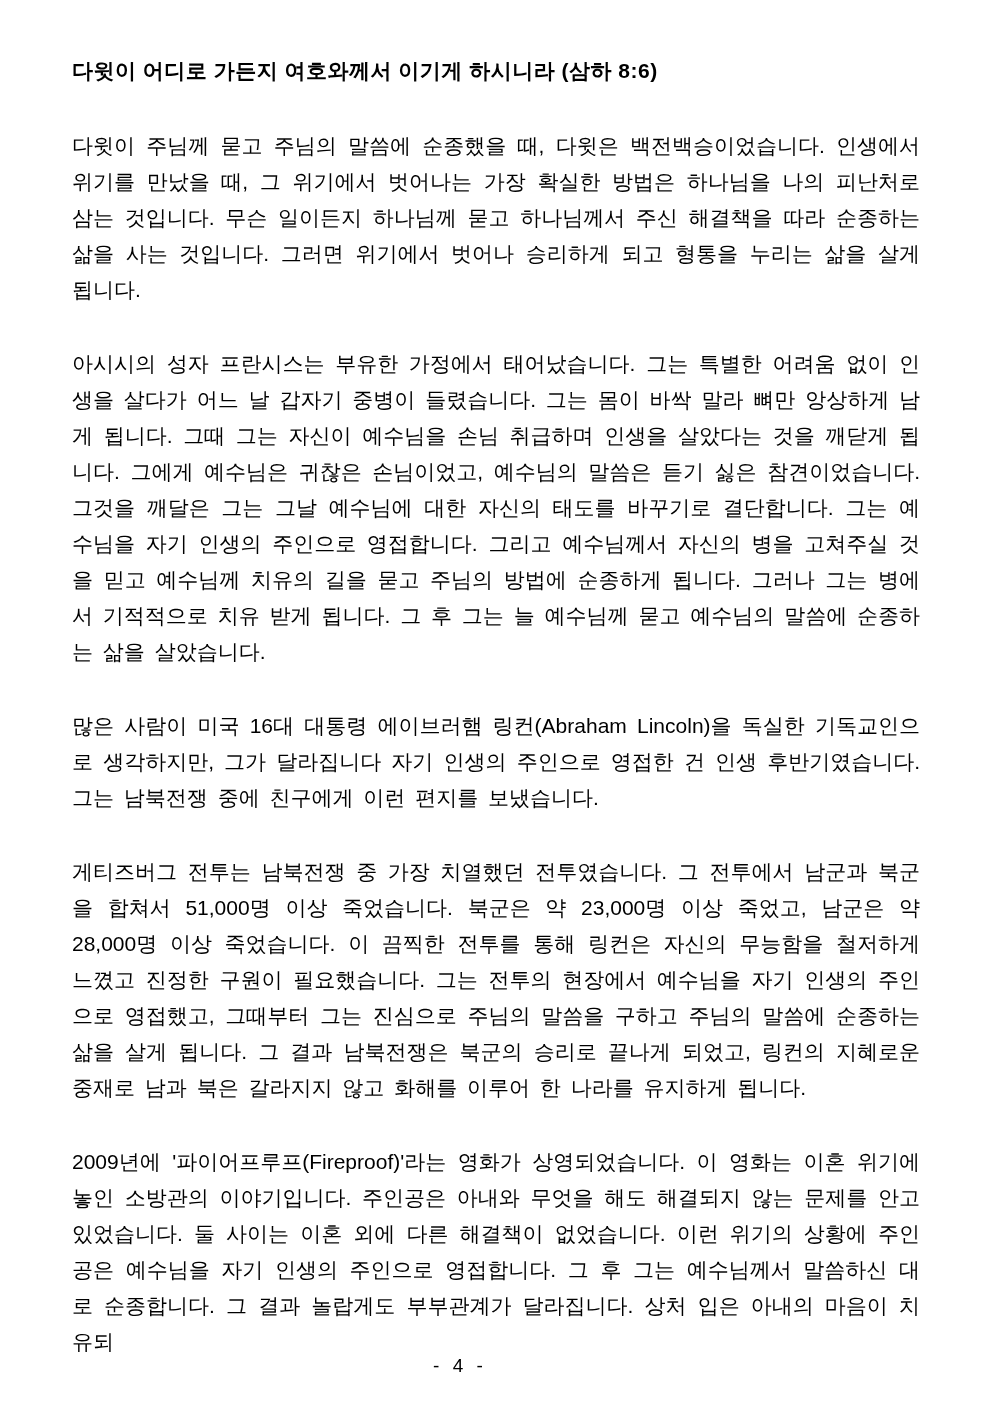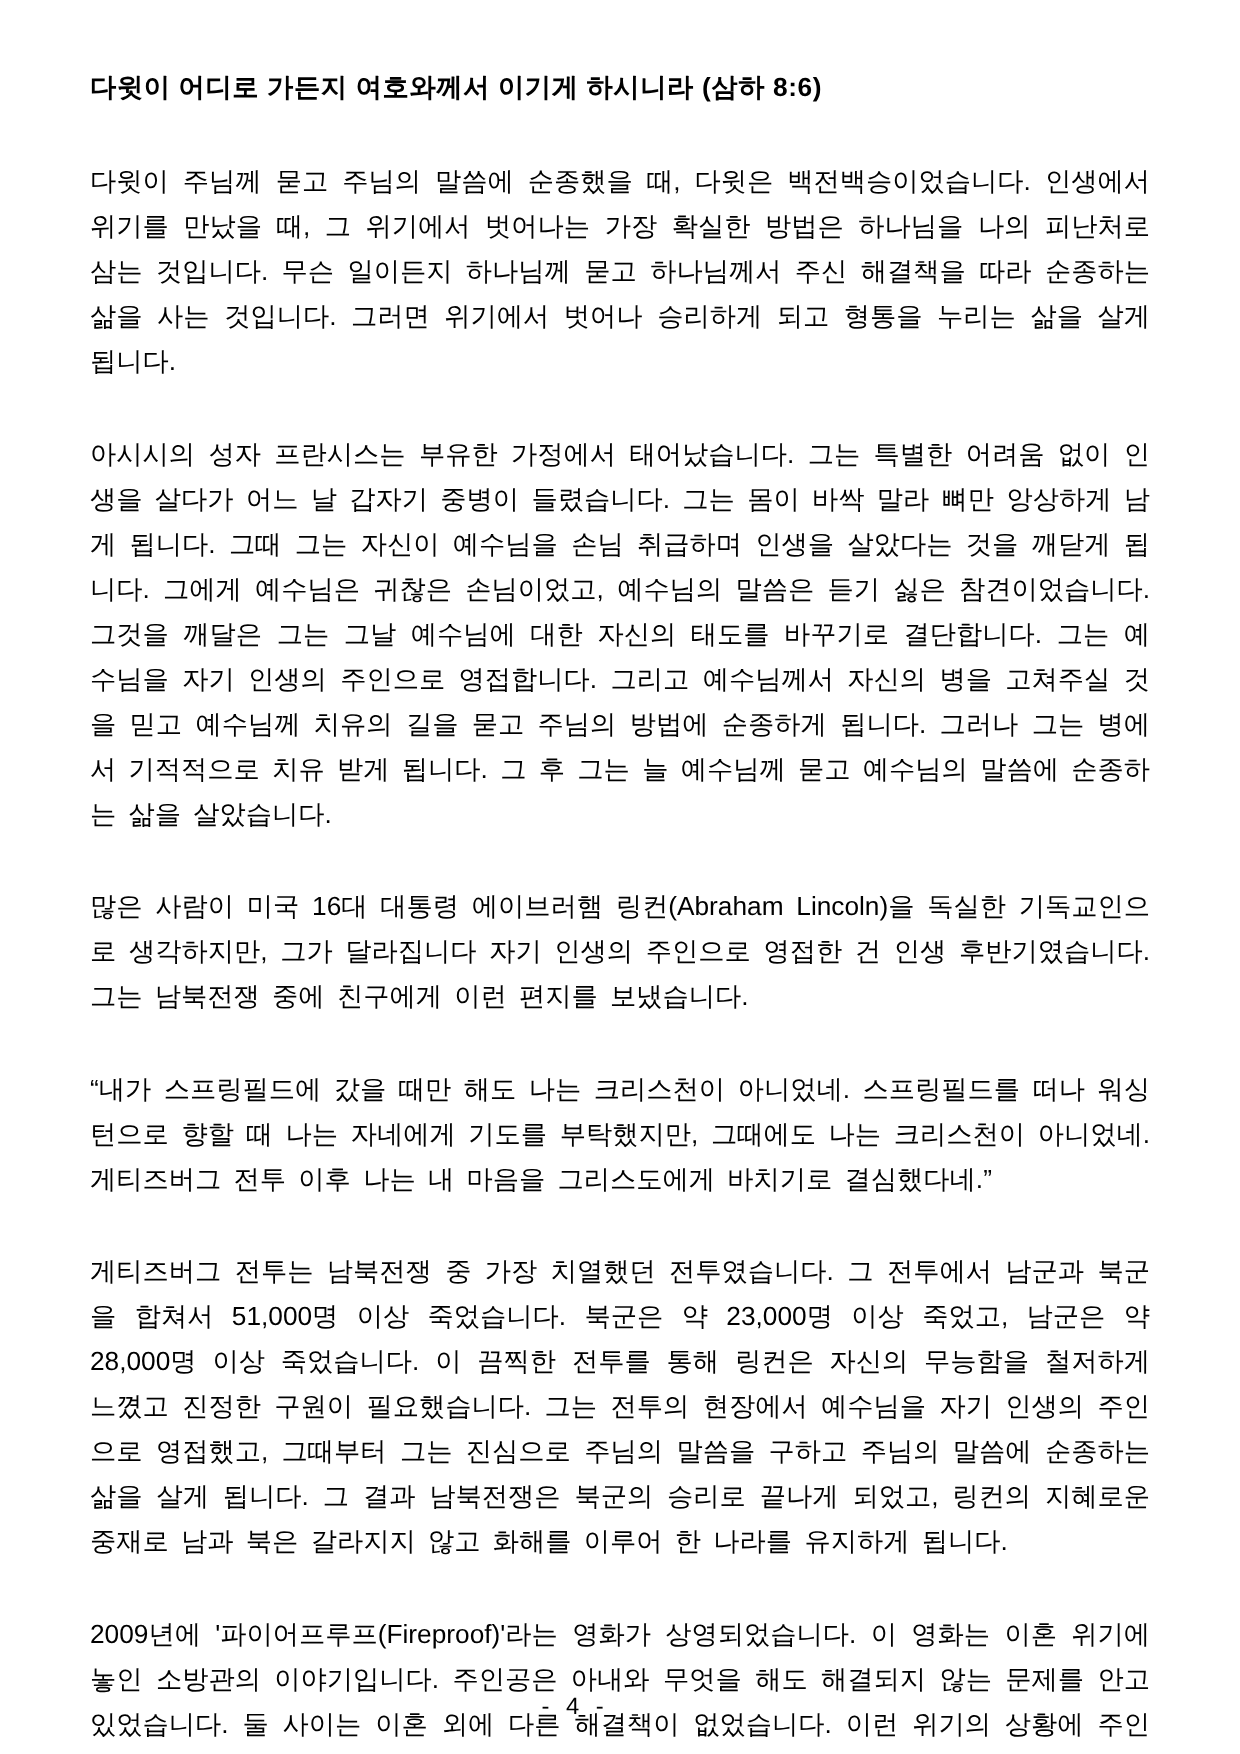--- a/index.html
+++ b/index.html
@@ -59,21 +59,20 @@
 <div class="page">
   <div class="content">
     <h1 class="doc-title">다윗이 어디로 가든지 여호와께서 이기게 하시니라 (삼하 8:6)</h1>
 
     <p class="para">다윗이 주님께 묻고 주님의 말씀에 순종했을 때, 다윗은 백전백승이었습니다. 인생에서 위기를 만났을 때, 그 위기에서 벗어나는 가장 확실한 방법은 하나님을 나의 피난처로 삼는 것입니다. 무슨 일이든지 하나님께 묻고 하나님께서 주신 해결책을 따라 순종하는 삶을 사는 것입니다. 그러면 위기에서 벗어나 승리하게 되고 형통을 누리는 삶을 살게 됩니다.</p>
 
     <p class="para">아시시의 성자 프란시스는 부유한 가정에서 태어났습니다. 그는 특별한 어려움 없이 인생을 살다가 어느 날 갑자기 중병이 들렸습니다. 그는 몸이 바싹 말라 뼈만 앙상하게 남게 됩니다. 그때 그는 자신이 예수님을 손님 취급하며 인생을 살았다는 것을 깨닫게 됩니다. 그에게 예수님은 귀찮은 손님이었고, 예수님의 말씀은 듣기 싫은 참견이었습니다. 그것을 깨달은 그는 그날 예수님에 대한 자신의 태도를 바꾸기로 결단합니다. 그는 예수님을 자기 인생의 주인으로 영접합니다. 그리고 예수님께서 자신의 병을 고쳐주실 것을 믿고 예수님께 치유의 길을 묻고 주님의 방법에 순종하게 됩니다. 그러나 그는 병에서 기적적으로 치유 받게 됩니다. 그 후 그는 늘 예수님께 묻고 예수님의 말씀에 순종하는 삶을 살았습니다.</p>
 
     <p class="para">많은 사람이 미국 16대 대통령 에이브러햄 링컨(Abraham Lincoln)을 독실한 기독교인으로 생각하지만, 그가 달라집니다 자기 인생의 주인으로 영접한 건 인생 후반기였습니다. 그는 남북전쟁 중에 친구에게 이런 편지를 보냈습니다.</p>
 
-    <p class="para">“내가 스프링필드에 갔을 때만 해도 나는 크리스천이 아니었네. 스프링필드를 떠나 워싱턴으로 향할 때 나는 자네에게 기도를 부탁했지만, 그때에도 나는 크리스천이 아니었네. 게티즈버그 전투 이후 나는 내 마음을 그리스도에게 바치기로 결심했다네.”</p>
 
     <p class="para">게티즈버그 전투는 남북전쟁 중 가장 치열했던 전투였습니다. 그 전투에서 남군과 북군을 합쳐서 51,000명 이상 죽었습니다. 북군은 약 23,000명 이상 죽었고, 남군은 약 28,000명 이상 죽었습니다. 이 끔찍한 전투를 통해 링컨은 자신의 무능함을 철저하게 느꼈고 진정한 구원이 필요했습니다. 그는 전투의 현장에서 예수님을 자기 인생의 주인으로 영접했고, 그때부터 그는 진심으로 주님의 말씀을 구하고 주님의 말씀에 순종하는 삶을 살게 됩니다. 그 결과 남북전쟁은 북군의 승리로 끝나게 되었고, 링컨의 지혜로운 중재로 남과 북은 갈라지지 않고 화해를 이루어 한 나라를 유지하게 됩니다.</p>
 
     <p class="para continues">2009년에 '파이어프루프(Fireproof)'라는 영화가 상영되었습니다. 이 영화는 이혼 위기에 놓인 소방관의 이야기입니다. 주인공은 아내와 무엇을 해도 해결되지 않는 문제를 안고 있었습니다. 둘 사이는 이혼 외에 다른 해결책이 없었습니다. 이런 위기의 상황에 주인공은 예수님을 자기 인생의 주인으로 영접합니다. 그 후 그는 예수님께서 말씀하신 대로 순종합니다. 그 결과 놀랍게도 부부관계가 달라집니다. 상처 입은 아내의 마음이 치유되</p>
   </div>
 
   <div class="page-footer">- 4 -</div>
 </div>
 
 </body></html>

